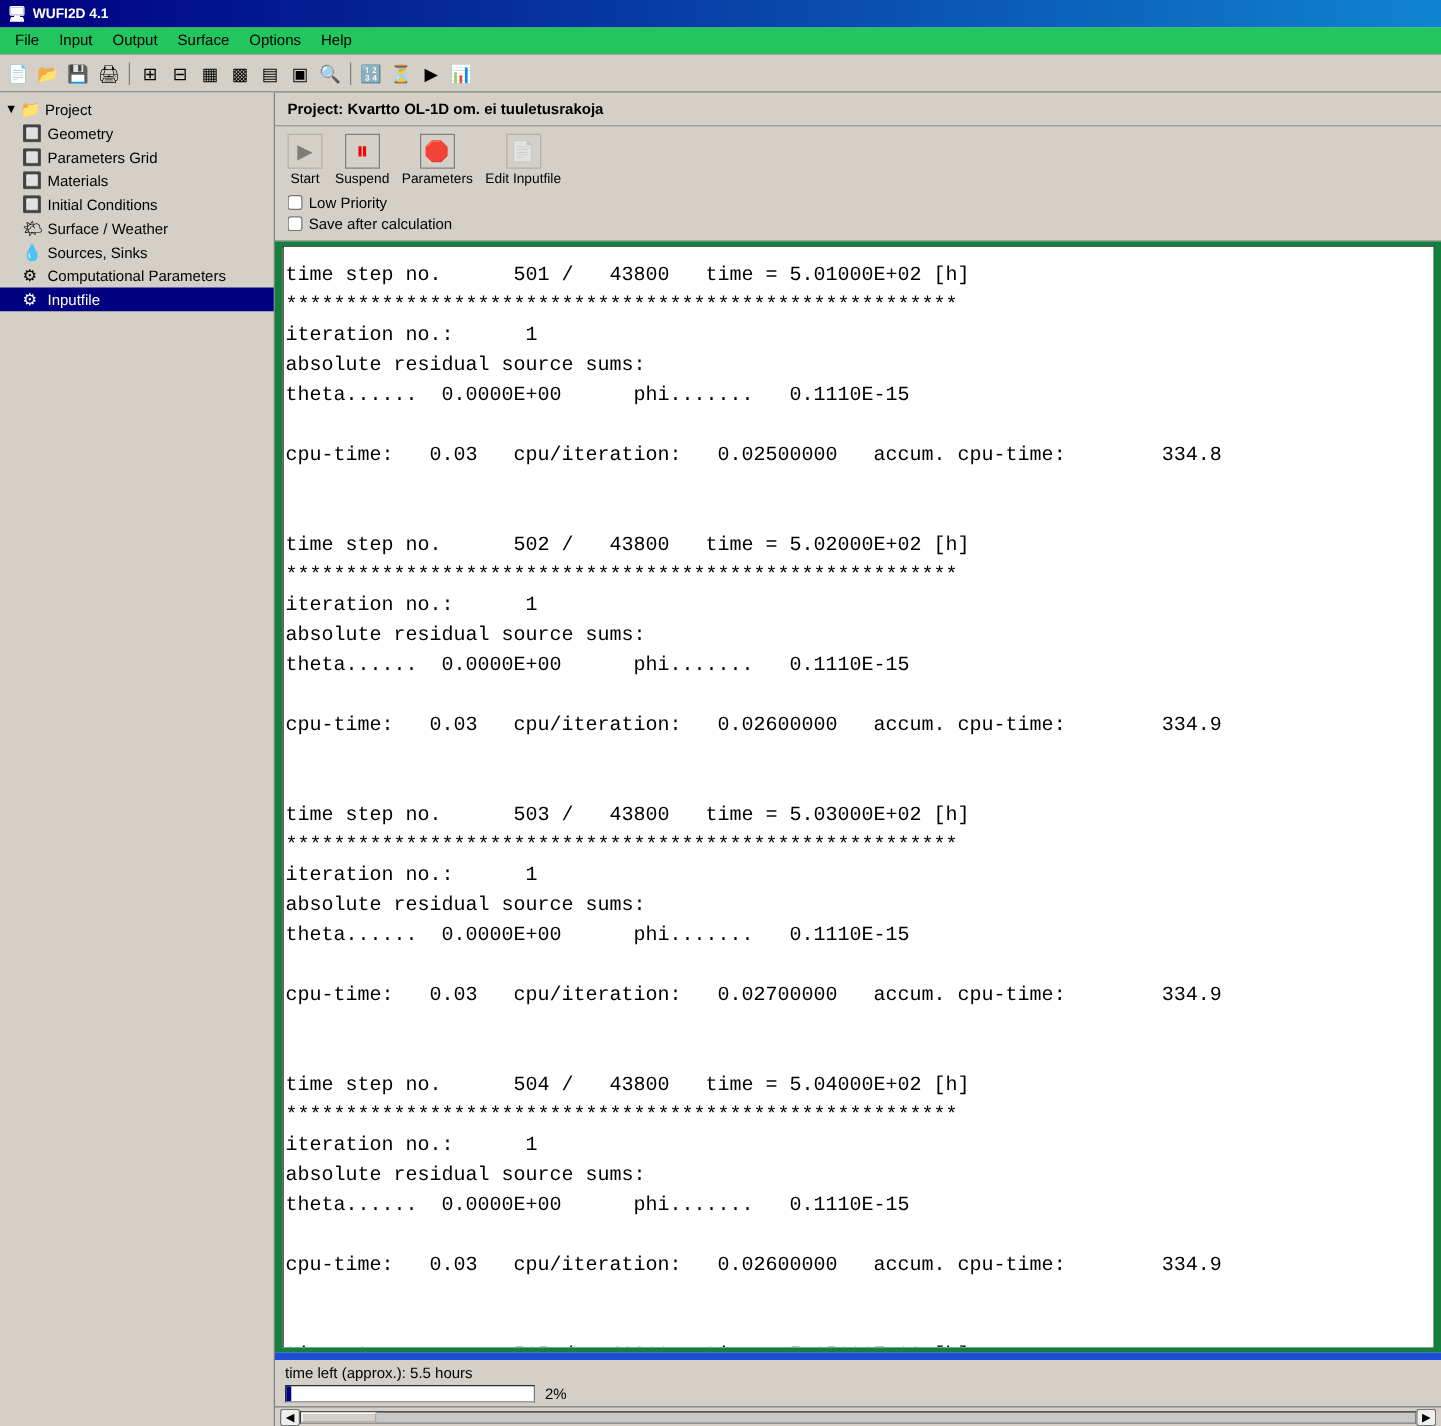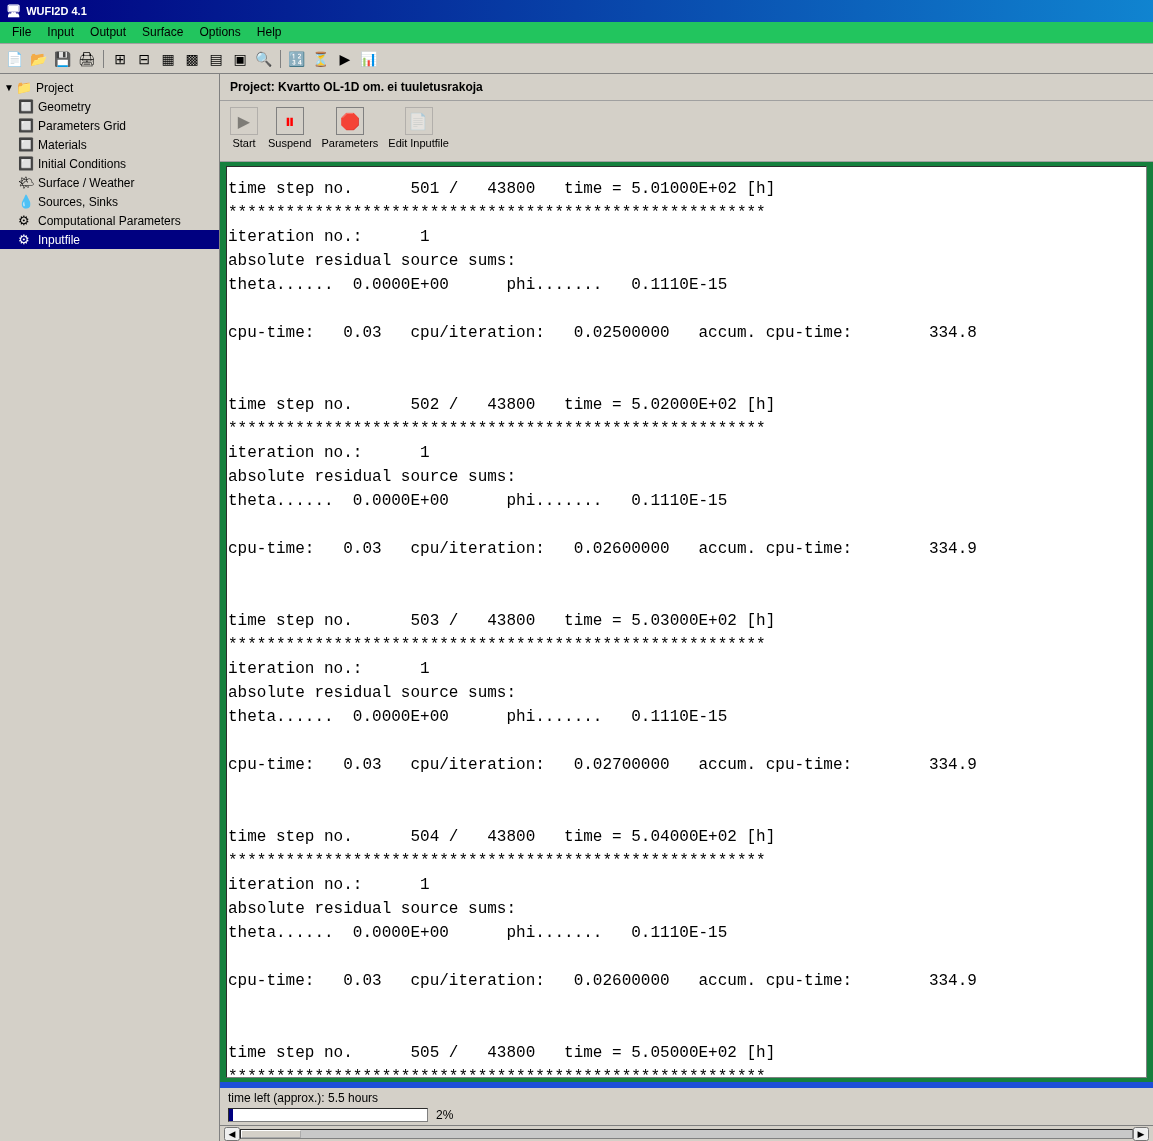--- a/index.html
+++ b/index.html
@@ -301,20 +301,30 @@
         </div>
         <div class="ctrl-btn">
           <div class="ctrl-btn-icon" style="color:red;">🛑</div>
           <span class="ctrl-btn-label">Parameters</span>
         </div>
         <div class="ctrl-btn">
           <div class="ctrl-btn-icon disabled">📄</div>
           <span class="ctrl-btn-label">Edit Inputfile</span>
         </div>
       </div>
+      <div class="checkboxes">
+        <label class="checkbox-row">
+          <input type="checkbox" style="">
+          <span>Low Priority</span>
+        </label>
+        <label class="checkbox-row">
+          <input type="checkbox" style="">
+          <span>Save after calculation</span>
+        </label>
+      </div>
     </div>
 
     <div class="output-area" id="output-area">time step no.      501 /   43800   time = 5.01000E+02 [h]
 ********************************************************
 iteration no.:      1
 absolute residual source sums:
 theta......  0.0000E+00      phi.......   0.1110E-15
 
 cpu-time:   0.03   cpu/iteration:   0.02500000   accum. cpu-time:        334.8
 

